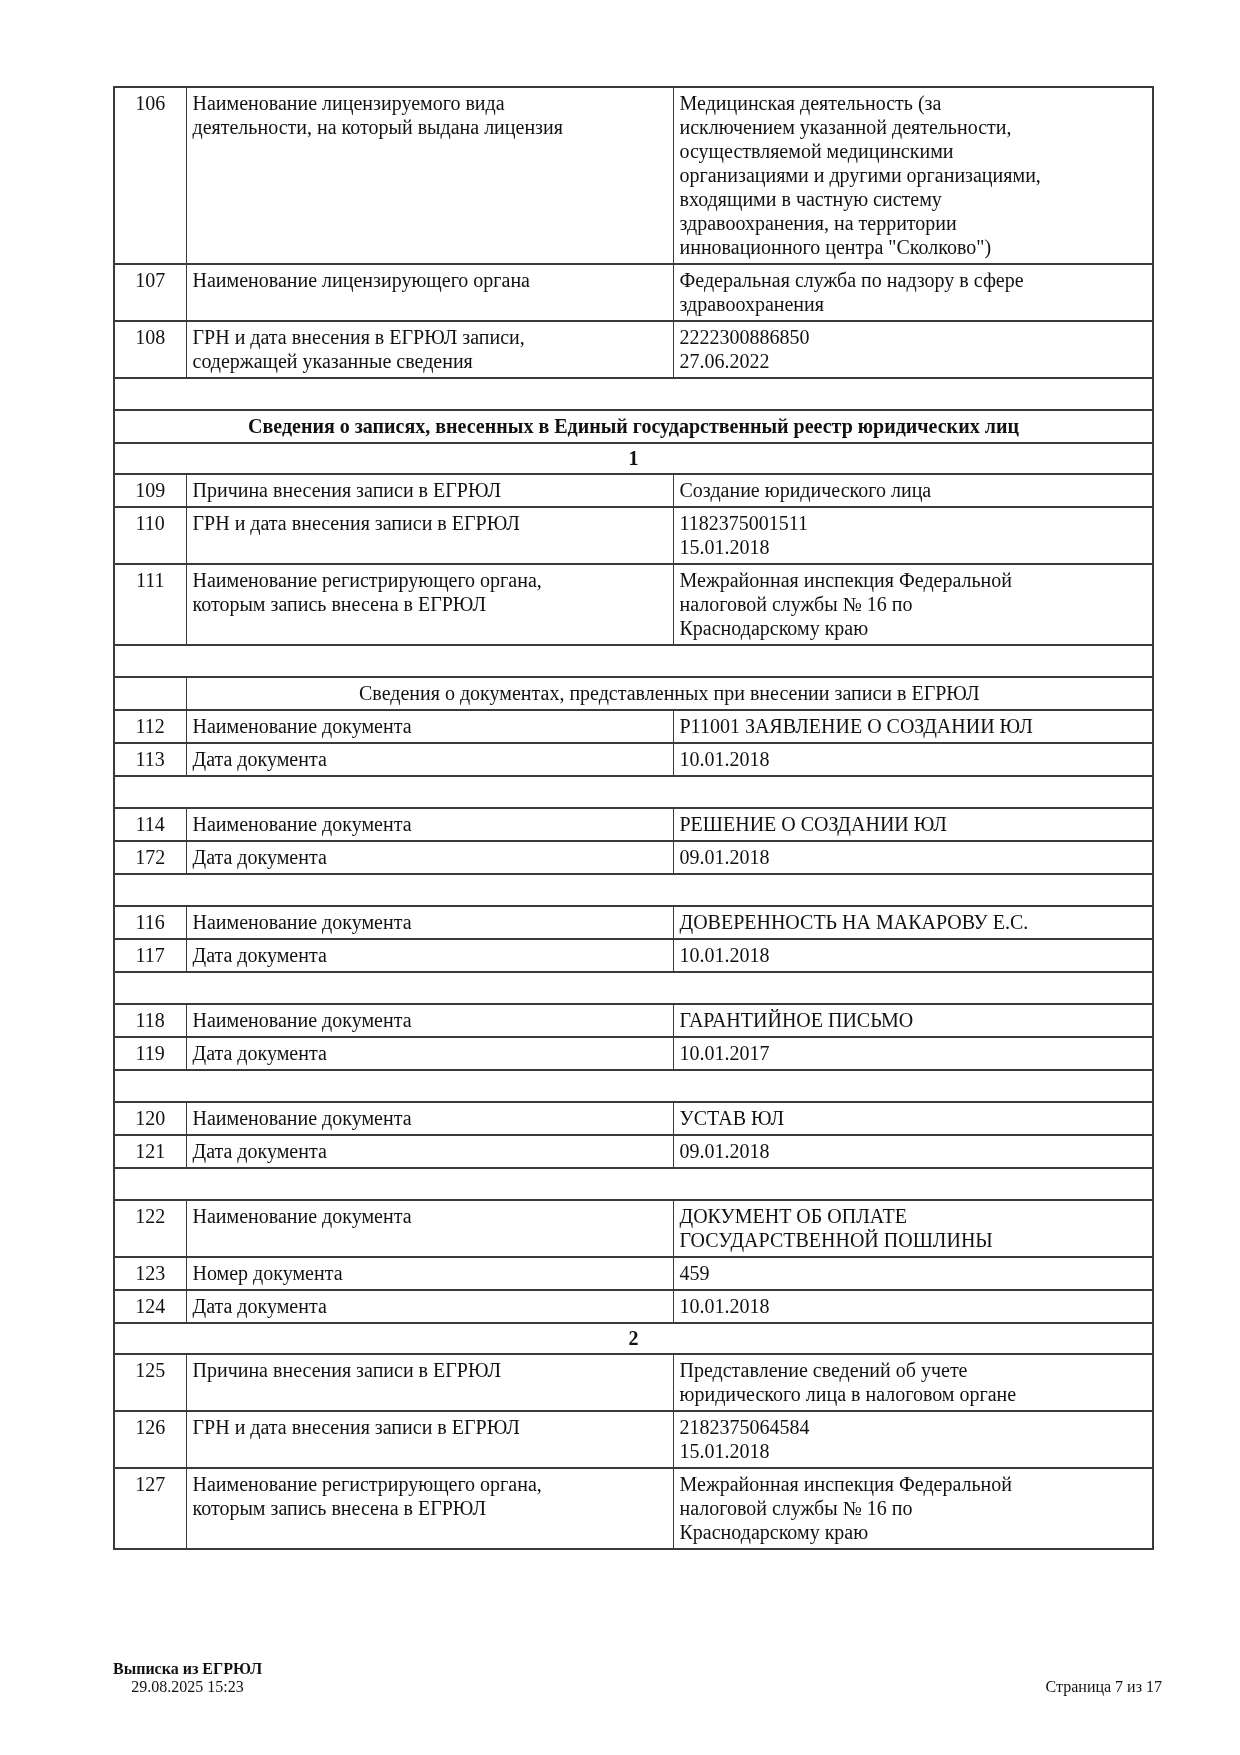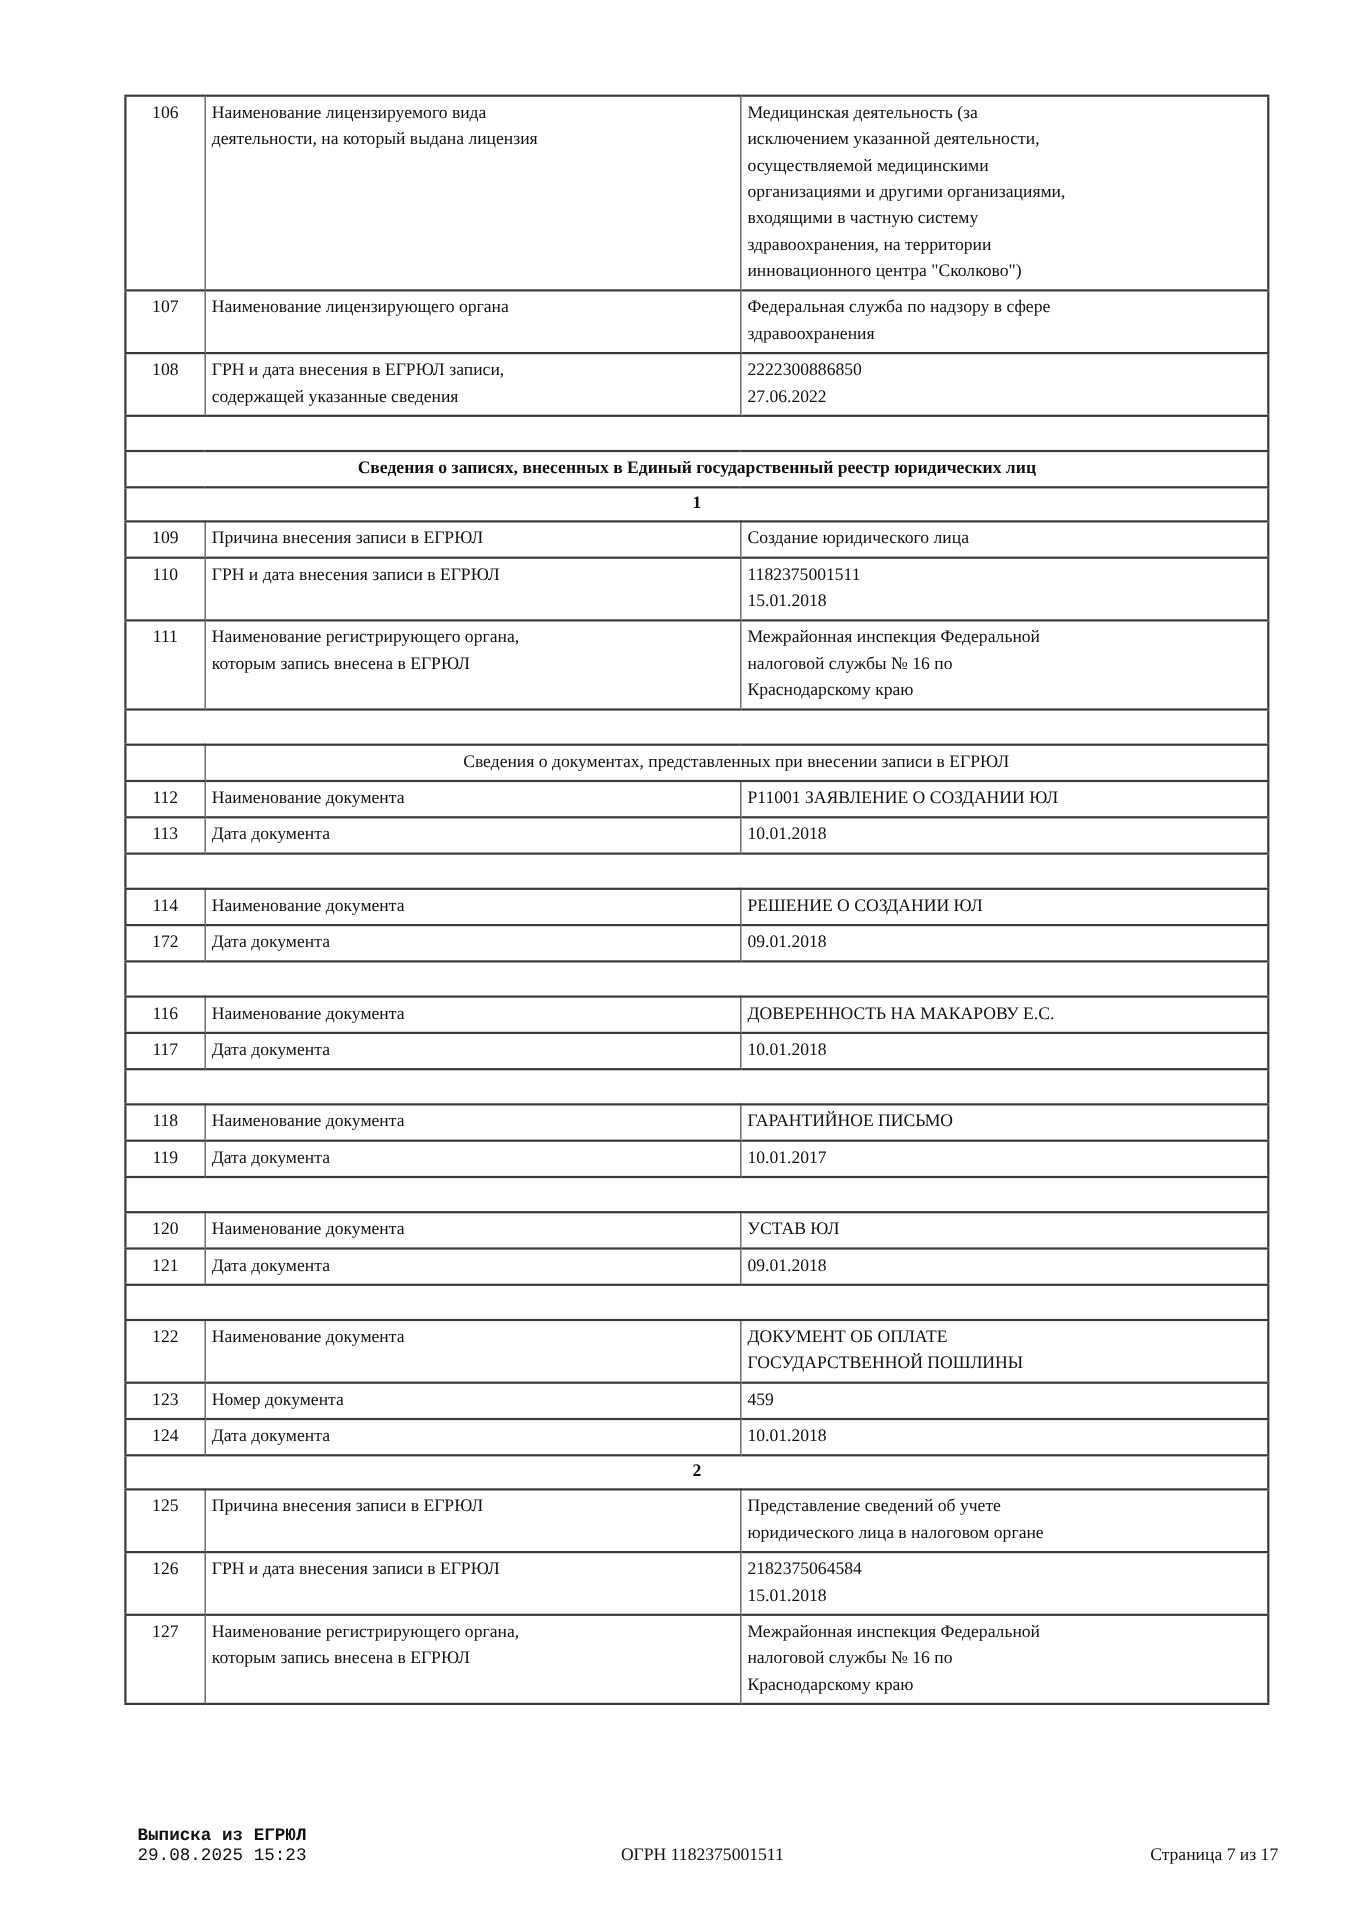--- a/index.html
+++ b/index.html
@@ -15,21 +15,21 @@
   .page { position: relative; width: 1240px; height: 1755px; background: #ffffff; }
 
   table.egrul {
     position: absolute;
     left: 113px;
     top: 86px;
     width: 1039px;
     border-collapse: collapse;
     table-layout: fixed;
     border: 2px solid #3a3a3a;
-    font-size: 16px;
+    font-size: 20px;
     line-height: 24px;
   }
   td {
     border: 1px solid #3a3a3a;
     border-top-width: 2px;
     border-bottom-width: 2px;
     vertical-align: top;
     padding: 3px 6px 4px 6px;
     white-space: pre-line;
   }
@@ -57,21 +57,21 @@
 
   .footer {
     position: absolute;
     left: 113px;
     top: 1656px;
     width: 1051px;
     height: 40px;
     font-size: 16px;
     line-height: 18px;
   }
-  .footer .left-block { position: absolute; left: 12px; bottom: 0; text-align: center; font-family: Liberation Mono, monospace; }
+  .footer .left-block { position: absolute; left: 0; bottom: 0; text-align: center; }
   .footer .doc-title { font-weight: bold; }
   .footer .ogrn {
     position: absolute;
     left: 0; right: 0; bottom: 0;
     text-align: center;
   }
   .footer .page-num { position: absolute; right: 2px; bottom: 0; text-align: right; }
 </style>
 </head>
 <body>
@@ -250,17 +250,16 @@
 Краснодарскому краю</td>
       </tr>
     </tbody>
   </table>
 
   <div class="footer">
     <div class="left-block">
       <div class="doc-title">Выписка из ЕГРЮЛ</div>
       <div class="datetime">29.08.2025 15:23</div>
     </div>
-    <div class="ogrn">ОГРН 1182375001511</div>
     <div class="page-num">Страница 7 из 17</div>
   </div>
 
 </div>
 
 </body></html>

